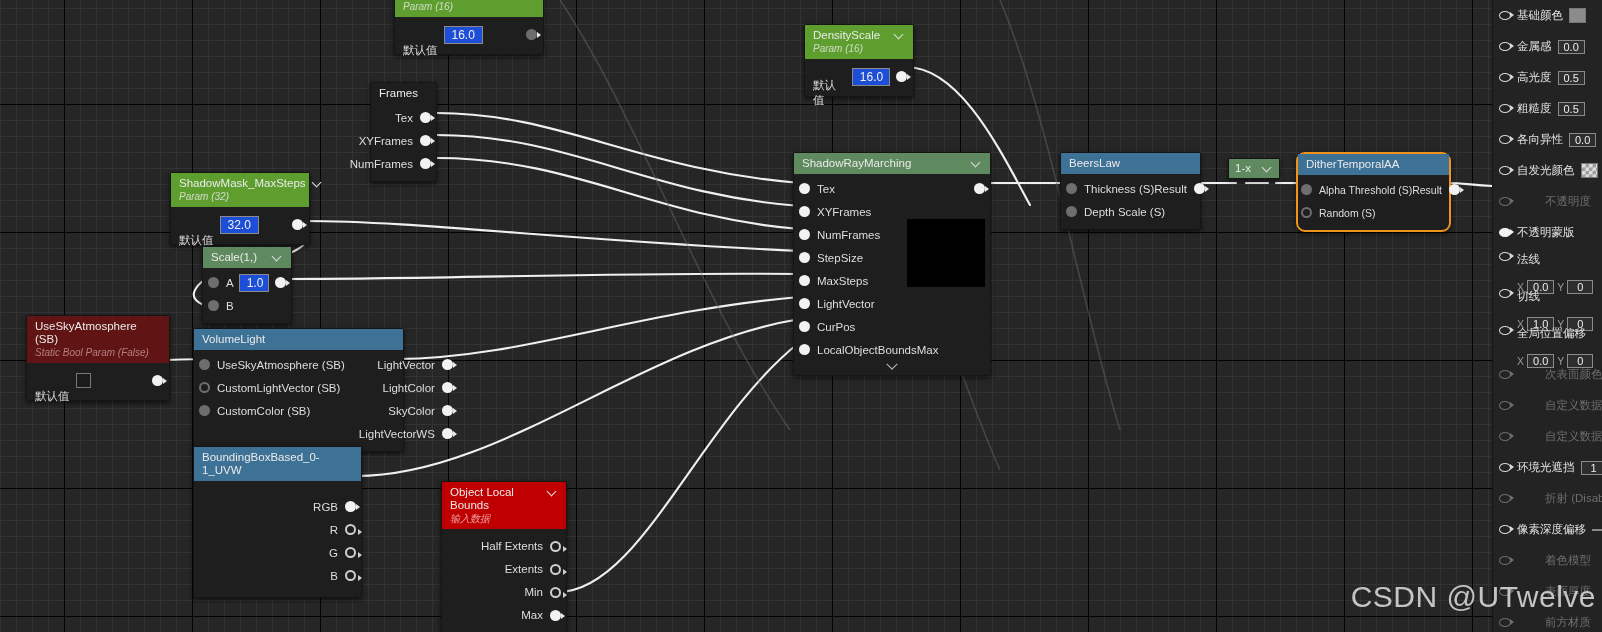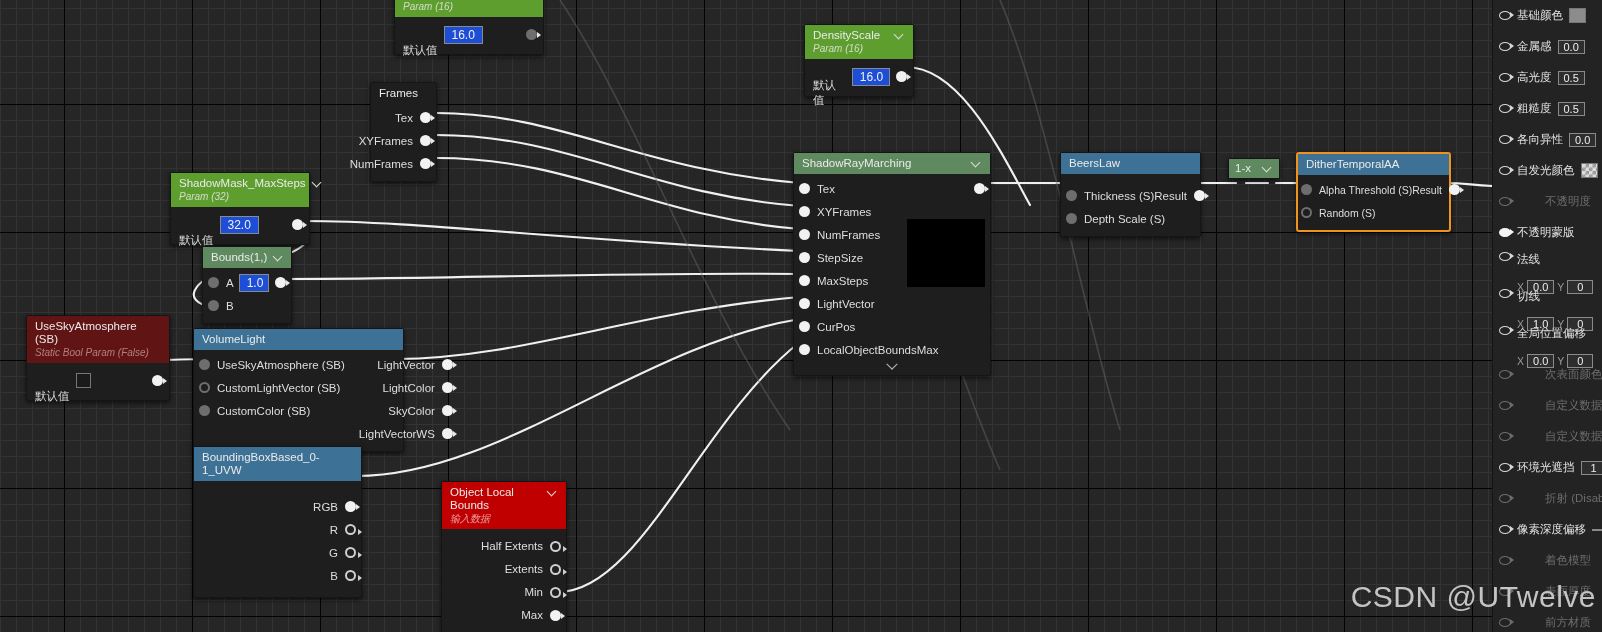--- a/index.html
+++ b/index.html
@@ -42,21 +42,21 @@
     position: absolute;
     background: #1e1e1e;
     border: 1px solid #151515;
     border-radius: 2px;
     box-shadow: 0 2px 5px rgba(0,0,0,0.6);
     color: #e8e8e8;
     font-size: 11.5px;
   }
   .node.selected {
     border: 2px solid #f0931a;
-    border-radius: 3px;
+    border-radius: 9px;
   }
   .node-header {
     padding: 4px 8px 4px 8px;
     font-size: 11.5px;
     color: #eaeaea;
     display: flex;
     align-items: flex-start;
     justify-content: space-between;
     line-height: 1.15;
   }
@@ -376,21 +376,21 @@
         <span class="dlabel">默认值</span>
         <span class="valbox">32.0</span>
         <span class="pin filled out"></span>
       </div>
     </div>
   </div>
 
   <div class="node" style="left:202px; top:246px; width:90px;">
     <div class="node-header hdr-green">
       <div class="titles">
-        <span>Bounds(1,)</span>
+        <span>Scale(1,)</span>
       </div>
       <span class="chev"></span>
     </div>
     <div class="node-body" style="padding-top:3px;">
       <div class="pinrow">
         <span class="pin dim in"></span>
         <span class="lbl">A</span>
         <span class="valbox" style="margin-left:5px; min-width:26px;">1.0</span>
         <span class="pin filled out" style="margin-left:6px;"></span>
       </div>
@@ -560,21 +560,21 @@
       <div class="collapse-arrow"></div>
     </div>
   </div>
 
   <div class="node" style="left:1060px; top:152px; width:141px;">
     <div class="node-header hdr-blue">
       <div class="titles">
         <span>BeersLaw</span>
       </div>
     </div>
-    <div class="node-body" style="padding-top:10px;">
+    <div class="node-body" style="padding-top:3px;">
       <div class="pinrow">
         <span class="pin dim in"></span>
         <span class="lbl">Thickness (S)</span>
         <span class="lbl" style="margin-left:auto;">Result</span>
         <span class="pin filled out"></span>
       </div>
       <div class="pinrow">
         <span class="pin dim in"></span>
         <span class="lbl">Depth Scale (S)</span>
       </div>

